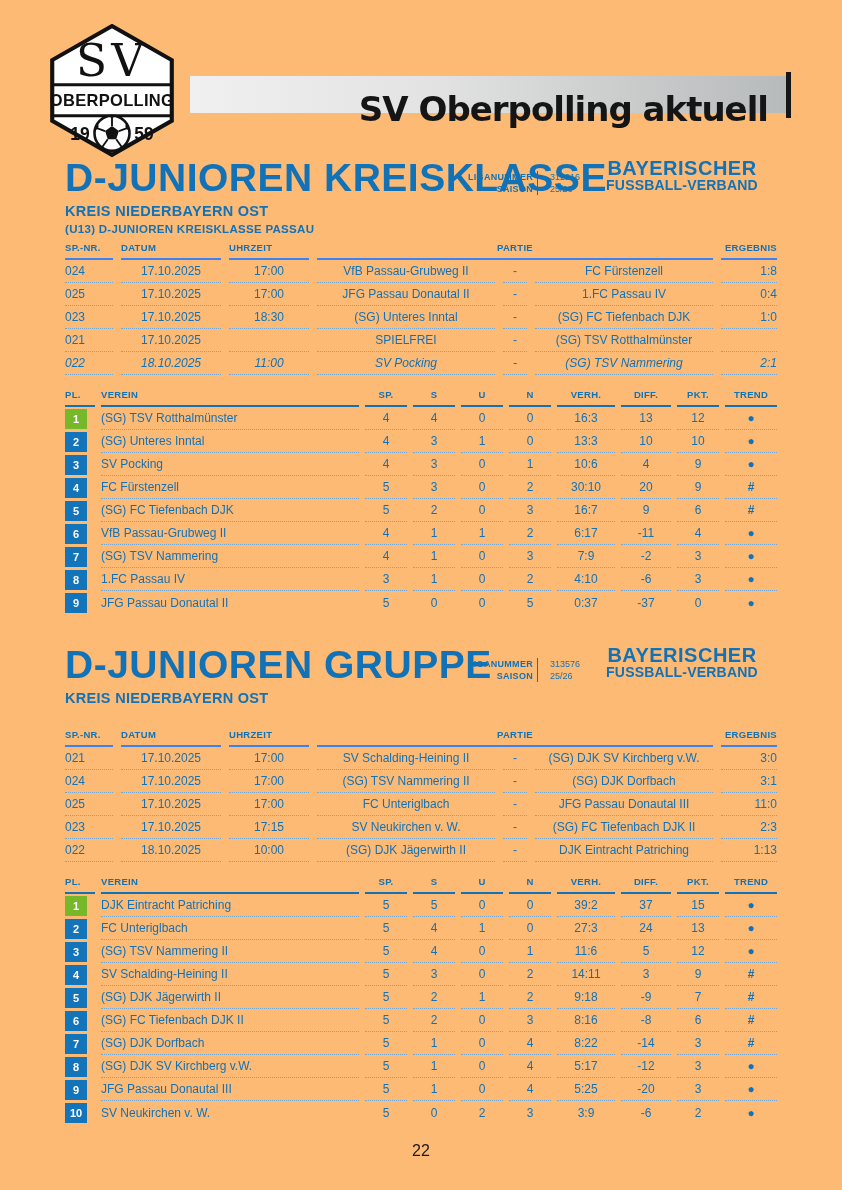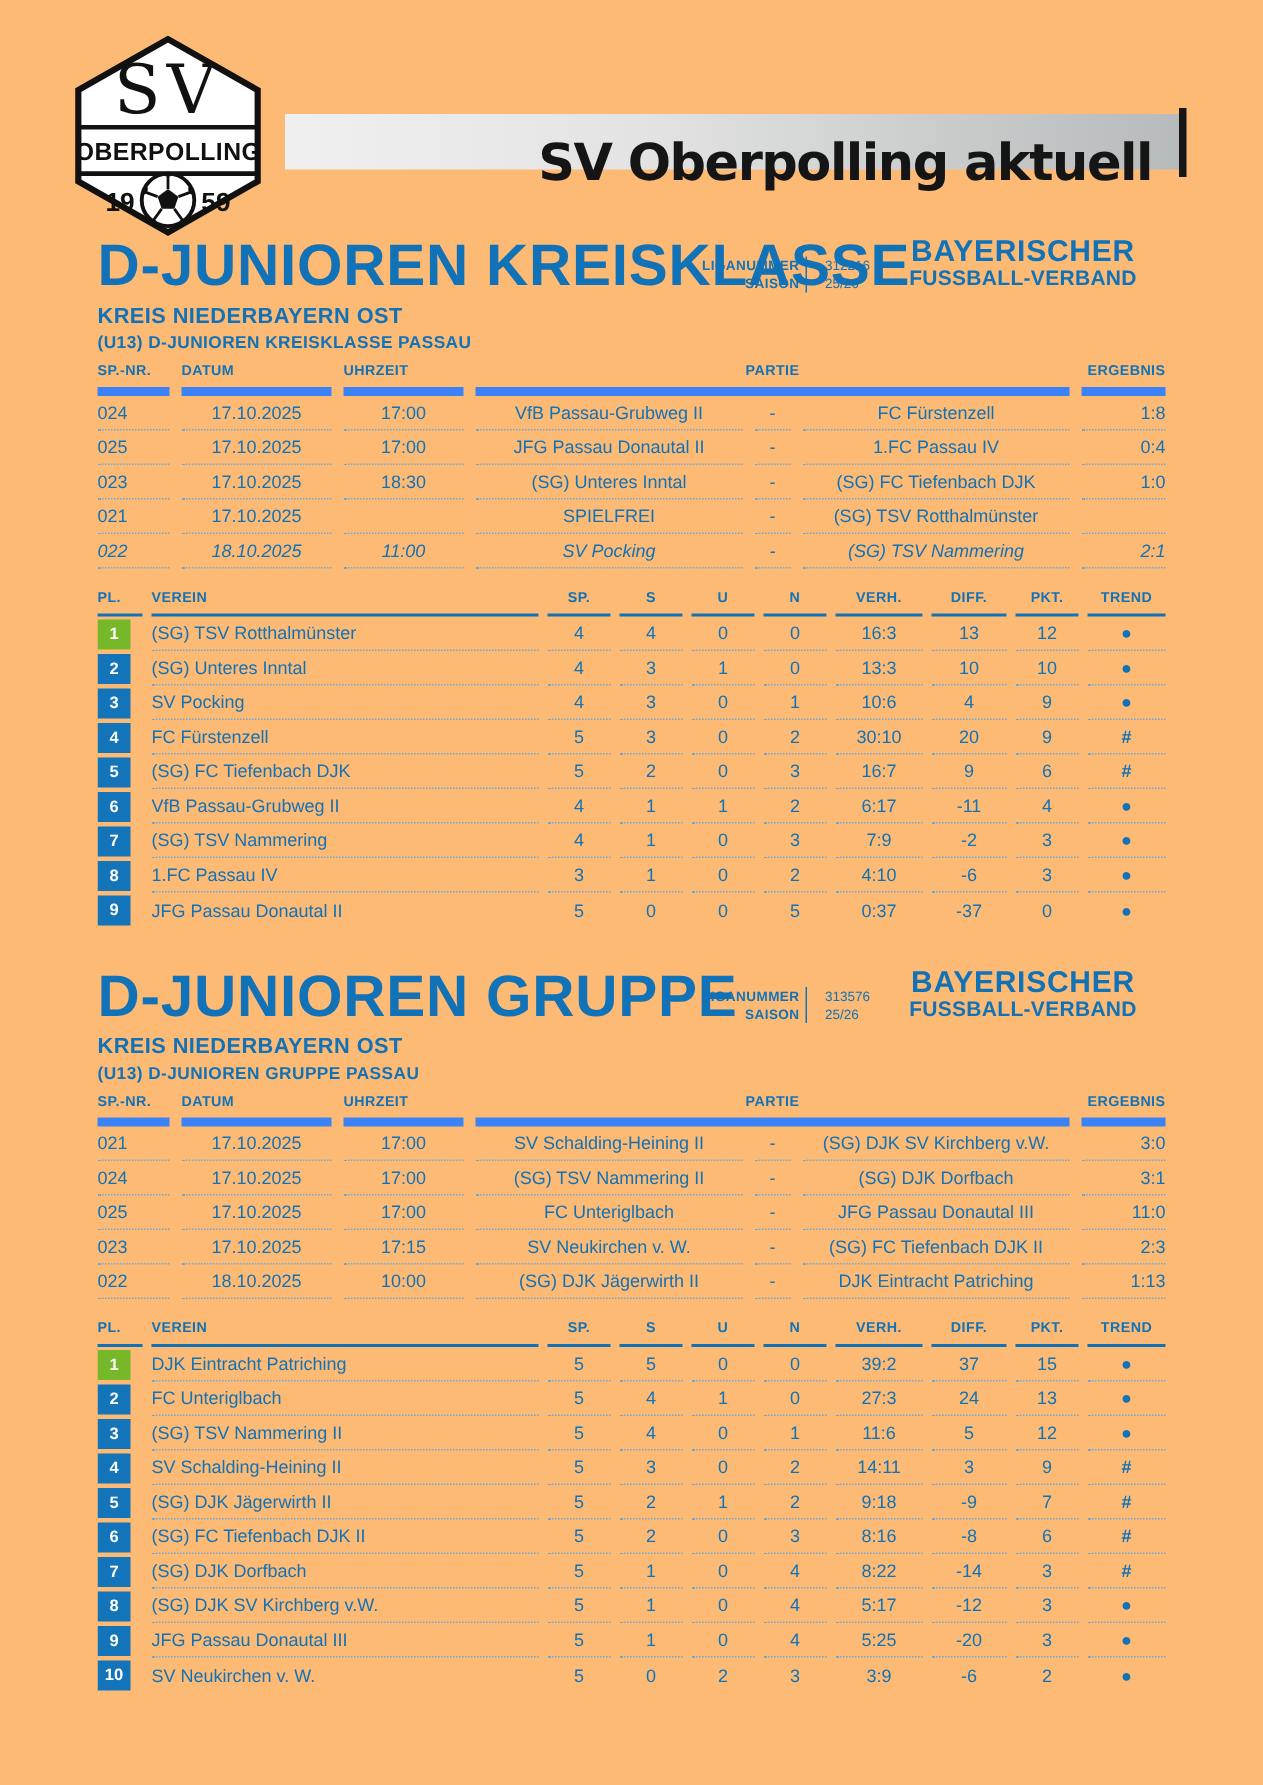--- a/index.html
+++ b/index.html
@@ -44,21 +44,21 @@
   .meta-value { padding-left:4px; }
 
   .bfv { position:absolute; right:0; top:0; width:190px; text-align:center; font-weight:700; }
   .bfv-1 { font-size:20px; letter-spacing:0.5px; line-height:1; }
   .bfv-2 { font-size:14px; letter-spacing:0.2px; line-height:1.1; }
 
   
   .r-grid { display:grid; grid-template-columns:48px 100px 80px 1fr 24px 1fr 56px; column-gap:8px; }
   .r-head > div {
     font-size:9.5px; font-weight:700; letter-spacing:0.3px;
-    padding-bottom:5px; border-bottom:6px solid #3b82f6;
+    padding-bottom:5px; border-bottom:2px solid #3b82f6;
   }
   .rh-nr { text-align:left; } .rh-date,.rh-time { text-align:left; }
   .rh-partie { grid-column:4 / 7; text-align:center; }
   .rh-res { text-align:right; }
 
   .r-row { height:23px; }
   .r-row > div {
     display:flex; align-items:center; justify-content:center;
     font-size:12px; border-bottom:1px dotted #6fa8d6; overflow:hidden; white-space:nowrap;
   }
@@ -356,21 +356,20 @@
           <div class="sc-trend">●</div>
         </div>
         </div>
     </div>
   </section>
 
   <section class="league" id="league-2">
     <div class="league-head">
       <div class="league-title">D-JUNIOREN GRUPPE</div>
       <div class="league-sub">KREIS NIEDERBAYERN OST</div>
-      <div class="league-subsub">(U13) D-JUNIOREN GRUPPE PASSAU</div>
       <div class="league-meta">
         <div class="meta-label">LIGANUMMER</div>
         <div class="meta-bar"></div>
         <div class="meta-value">313576</div>
         <div class="meta-label">SAISON</div>
         <div class="meta-bar"></div>
         <div class="meta-value">25/26</div>
       </div>
       <div class="bfv">
         <div class="bfv-1">BAYERISCHER</div>
@@ -588,13 +587,14 @@
           <div>3</div>
           <div>3:9</div>
           <div>-6</div>
           <div>2</div>
           <div class="sc-trend">●</div>
         </div>
         </div>
     </div>
   </section>
 
+  <div class="page-number">22</div>
 </div>
 
 </body></html>

